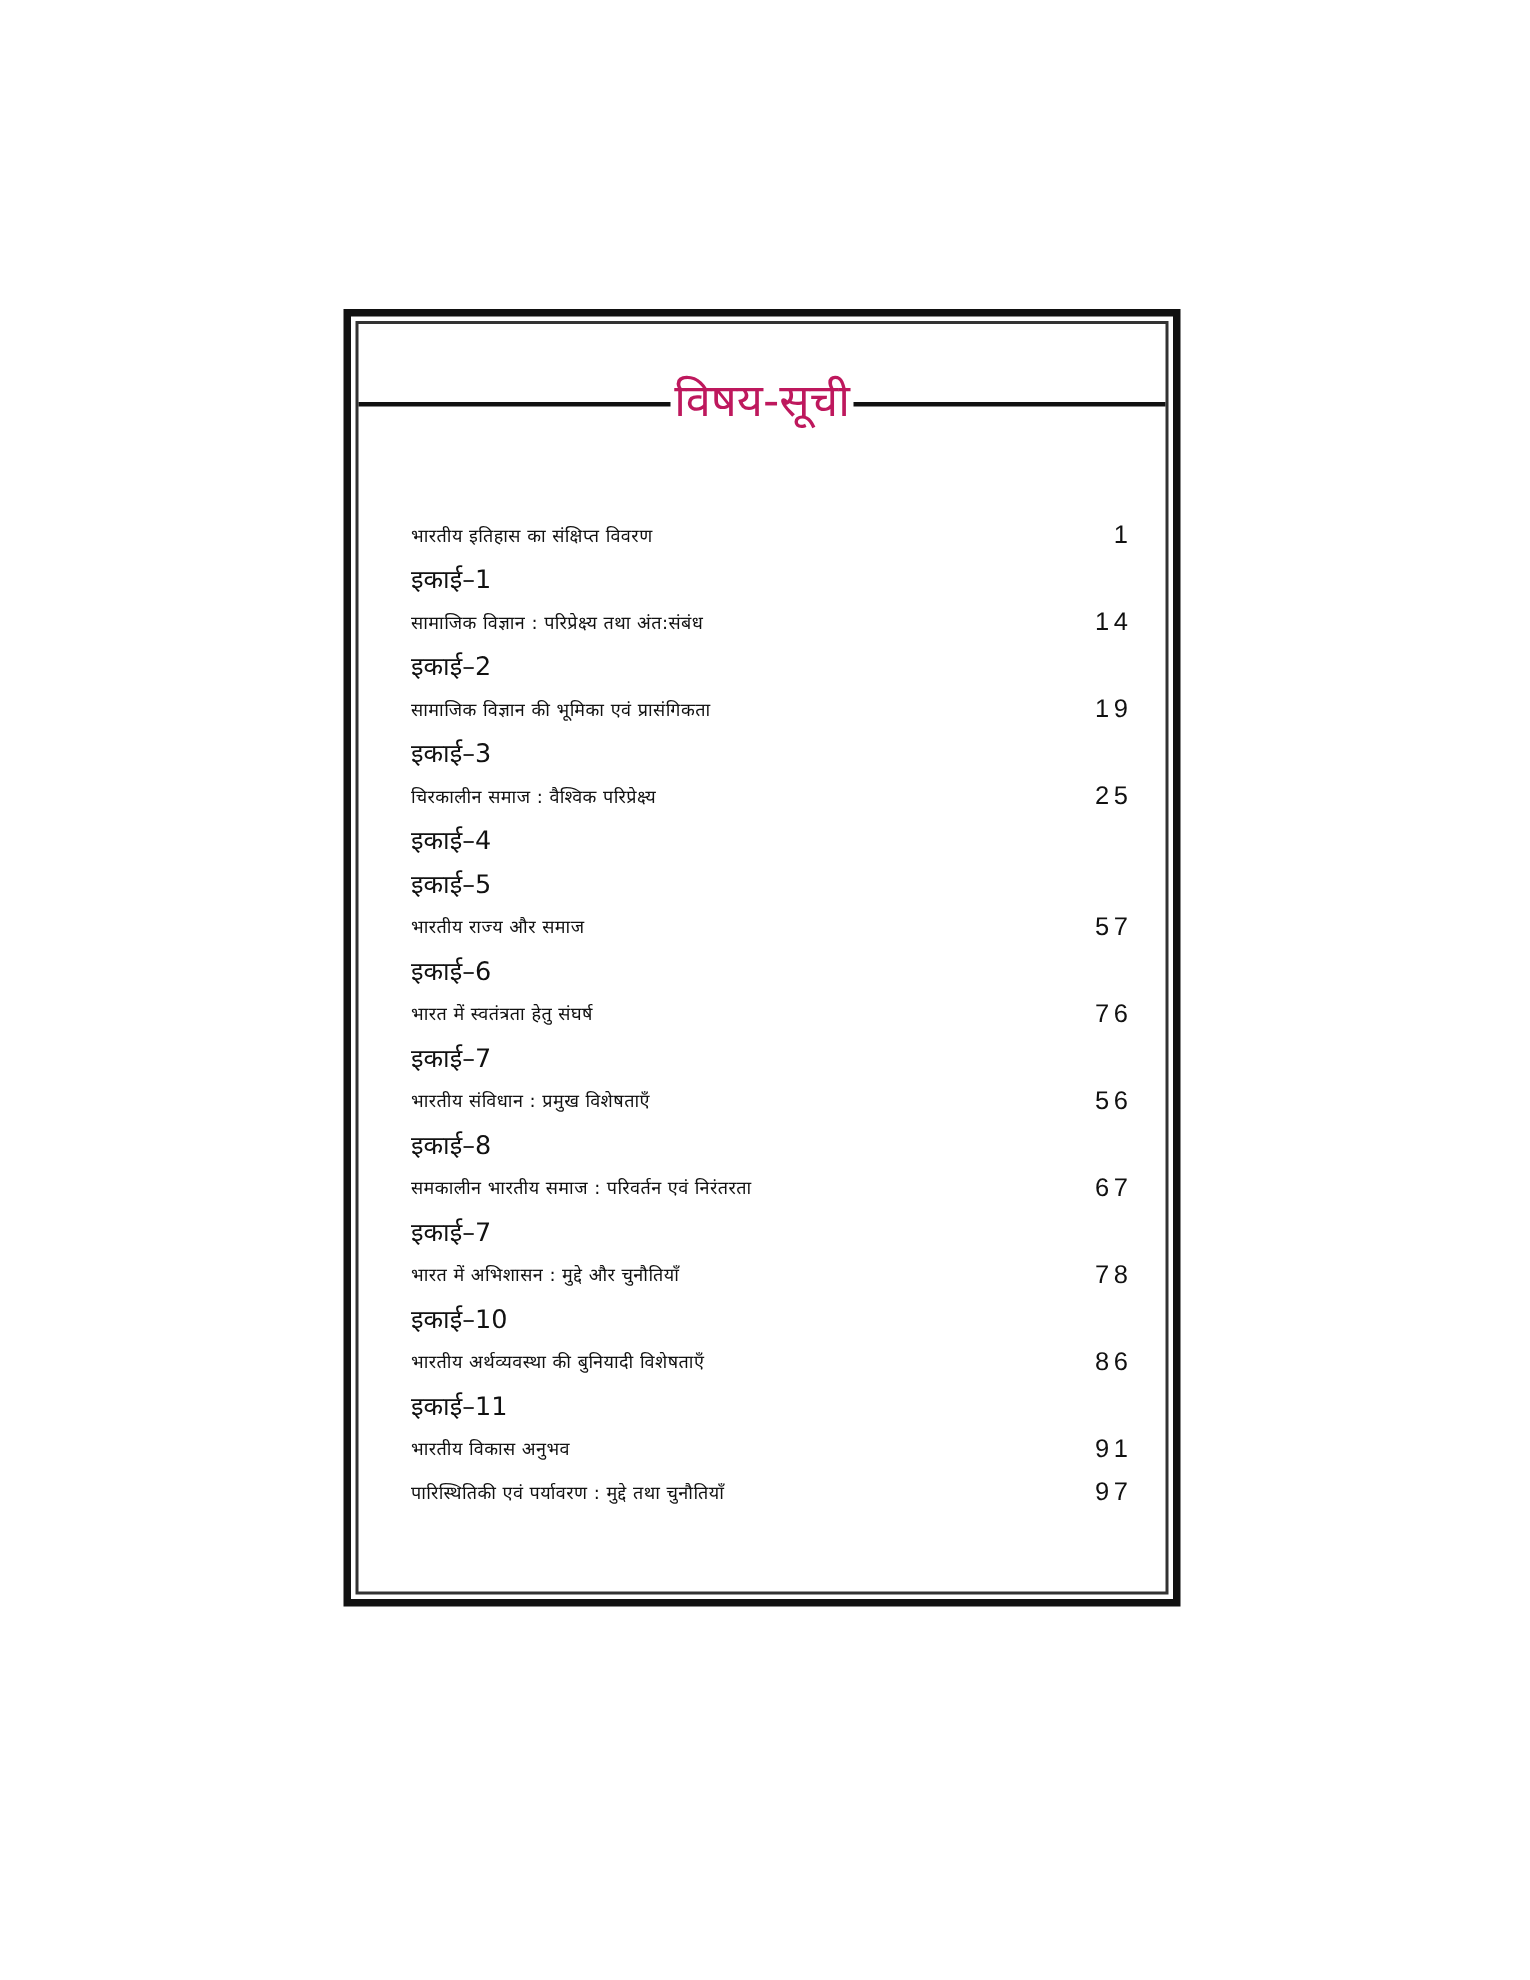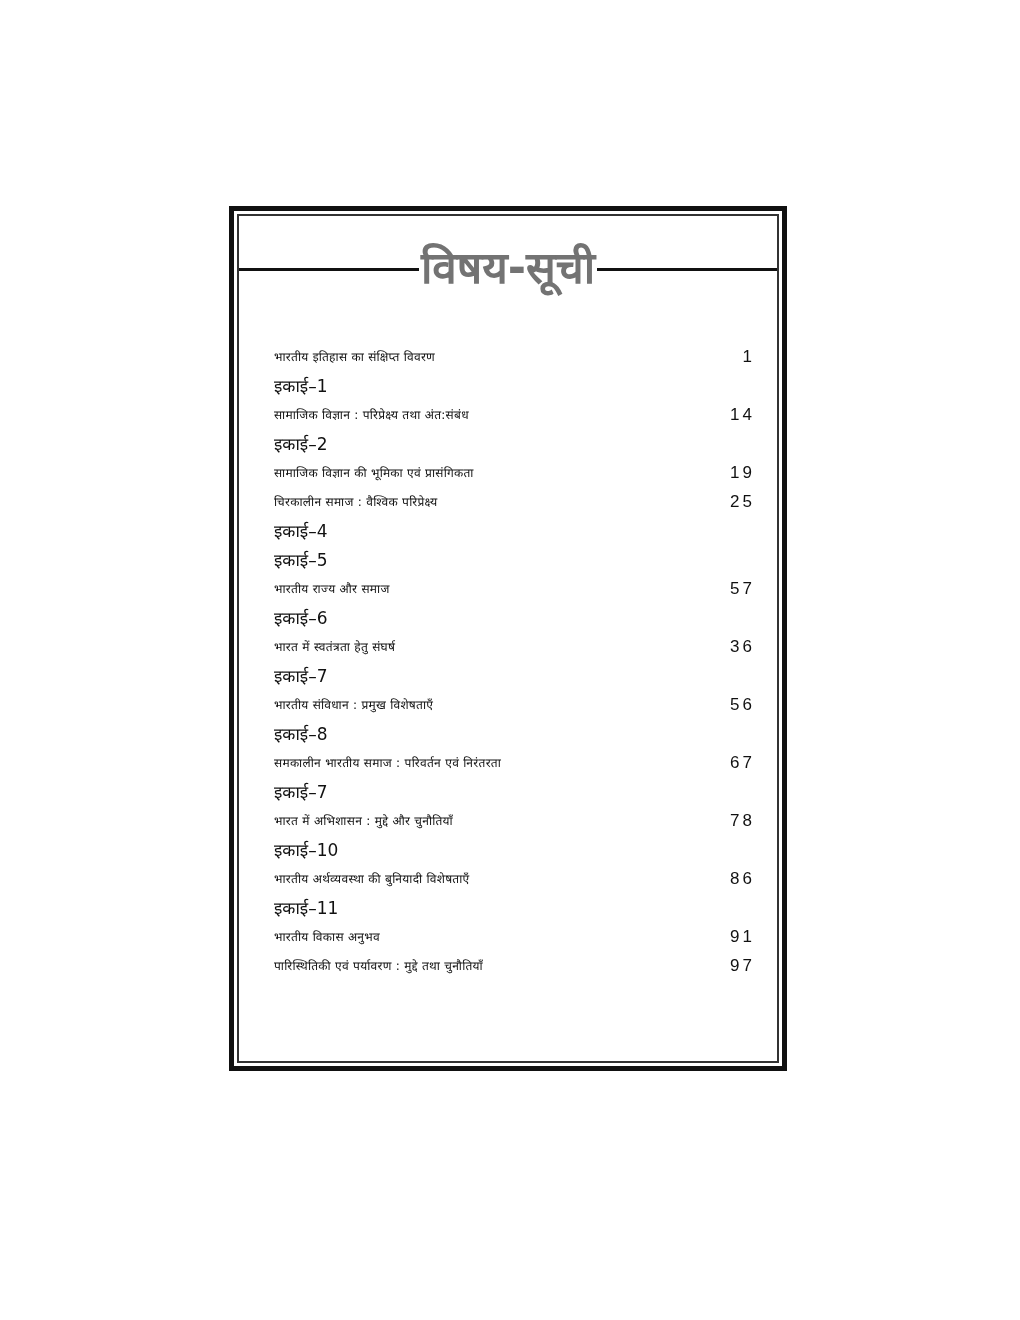--- a/index.html
+++ b/index.html
@@ -42,26 +42,26 @@
       align-items: center;
     }
     .title-rule {
       flex: 1;
       height: 3px;
       background: #111111;
       margin-top: 2px;
     }
     .title-text {
       font-family: "DejaVu Sans", sans-serif;
-      font-weight: bold;
-      font-size: 44px;
+      font-weight: normal;
+      font-size: 30px;
       line-height: 60px;
       padding: 0 2px;
       letter-spacing: 0px;
-      color: #737373;
+      color: #be185d;
     }
     .toc {
       position: absolute;
       left: 35px;
       right: 22px;
       top: 126px;
     }
     .toc-line {
       height: 29px;
       display: flex;
@@ -115,20 +115,23 @@
 
       <div class="toc-line">
         <span class="unit-label">इकाई–2</span>
       </div>
       <div class="toc-line">
         <span class="toc-title">सामाजिक विज्ञान की भूमिका एवं प्रासंगिकता</span>
         <span class="toc-page">19</span>
       </div>
 
       <div class="toc-line">
+        <span class="unit-label">इकाई–3</span>
+      </div>
+      <div class="toc-line">
         <span class="toc-title">चिरकालीन समाज : वैश्विक परिप्रेक्ष्य</span>
         <span class="toc-page">25</span>
       </div>
 
       <div class="toc-line">
         <span class="unit-label">इकाई–4</span>
       </div>
 
       <div class="toc-line">
         <span class="unit-label">इकाई–5</span>
@@ -136,21 +139,21 @@
       <div class="toc-line">
         <span class="toc-title">भारतीय राज्य और समाज</span>
         <span class="toc-page">57</span>
       </div>
 
       <div class="toc-line">
         <span class="unit-label">इकाई–6</span>
       </div>
       <div class="toc-line">
         <span class="toc-title">भारत में स्वतंत्रता हेतु संघर्ष</span>
-        <span class="toc-page">36</span>
+        <span class="toc-page">76</span>
       </div>
 
       <div class="toc-line">
         <span class="unit-label">इकाई–7</span>
       </div>
       <div class="toc-line">
         <span class="toc-title">भारतीय संविधान : प्रमुख विशेषताएँ</span>
         <span class="toc-page">56</span>
       </div>
 

